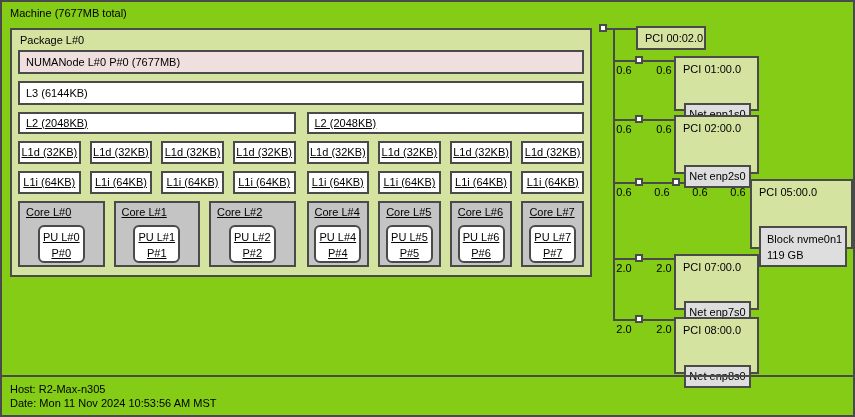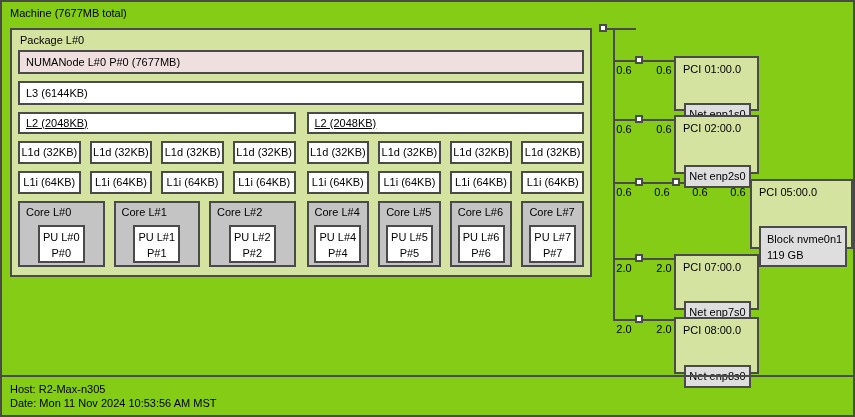--- a/index.html
+++ b/index.html
@@ -20,26 +20,26 @@
   .machine-label { position:absolute; left:8px; top:5px; }
 
   
   .package { position:absolute; left:8px; top:26px; width:582px; height:249px; padding:4px 6px; }
   .package-label { height:16px; padding-left:2px; }
   .numa-box { height:24px; margin-bottom:7px; display:flex; align-items:center; padding-left:6px; }
   .l3-box   { height:24px; margin-bottom:7px; display:flex; align-items:center; padding-left:6px; }
   .l2-row   { display:flex; gap:11px; margin-bottom:7px;text-decoration:underline; }
   .l2-box   { flex:1; height:22px; display:flex; align-items:center; padding-left:6px; }
   .row8     { display:flex; gap:11px; margin-bottom:7px; }
-  .half     { flex:1; display:flex; gap:9px; }
+  .half     { flex:1; display:flex; gap:9px;text-decoration:underline; }
   .cache-cell { flex:1; height:23px; display:flex; align-items:center; justify-content:center; white-space:nowrap; }
   .cores-row { margin-bottom:0; }
   .core-cell { flex:1; height:66px; padding-top:3px; }
   .core-label { padding-left:6px; height:17px; }
-  .pu-box { width:47px; height:38px; margin:2px auto 0 auto; text-align:center; padding-top:2px; line-height:16px; }
+  .pu-box { width:47px; height:38px; margin:2px auto 0 auto; text-align:center; padding-top:2px; line-height:16px;border-radius:6px; }
 
   
   .hline, .vline { position:absolute; background:#4a4a4a; }
   .hline { height:2px; }
   .vline { width:2px; }
   .sq { position:absolute; width:8px; height:8px; background:#fff; border:2px solid #4a4a4a; }
   .speed { position:absolute; width:22px; text-align:center; }
 
   
   .pcibox { position:absolute; padding:5px 0 0 7px; }
@@ -207,20 +207,23 @@
   <div class="hline hl-b4"></div>
   <div class="sq" style="left:633px; top:252px;"></div>
   <div class="speed" style="left:611px; top:260px;">2.0</div>
   <div class="speed" style="left:651px; top:260px;">2.0</div>
 
   <div class="hline hl-b5"></div>
   <div class="sq" style="left:633px; top:313px;"></div>
   <div class="speed" style="left:611px; top:321px;">2.0</div>
   <div class="speed" style="left:651px; top:321px;">2.0</div>
 
+  <div class="pcibox pci0 box green">
+    <span>PCI 00:02.0</span>
+  </div>
 
   <div class="pcibox pci1 box green">
     <span>PCI 01:00.0</span>
     <div class="netbox box devgray">
       <span>Net enp1s0</span>
     </div>
   </div>
 
   <div class="pcibox pci2 box green">
     <span>PCI 02:00.0</span>

